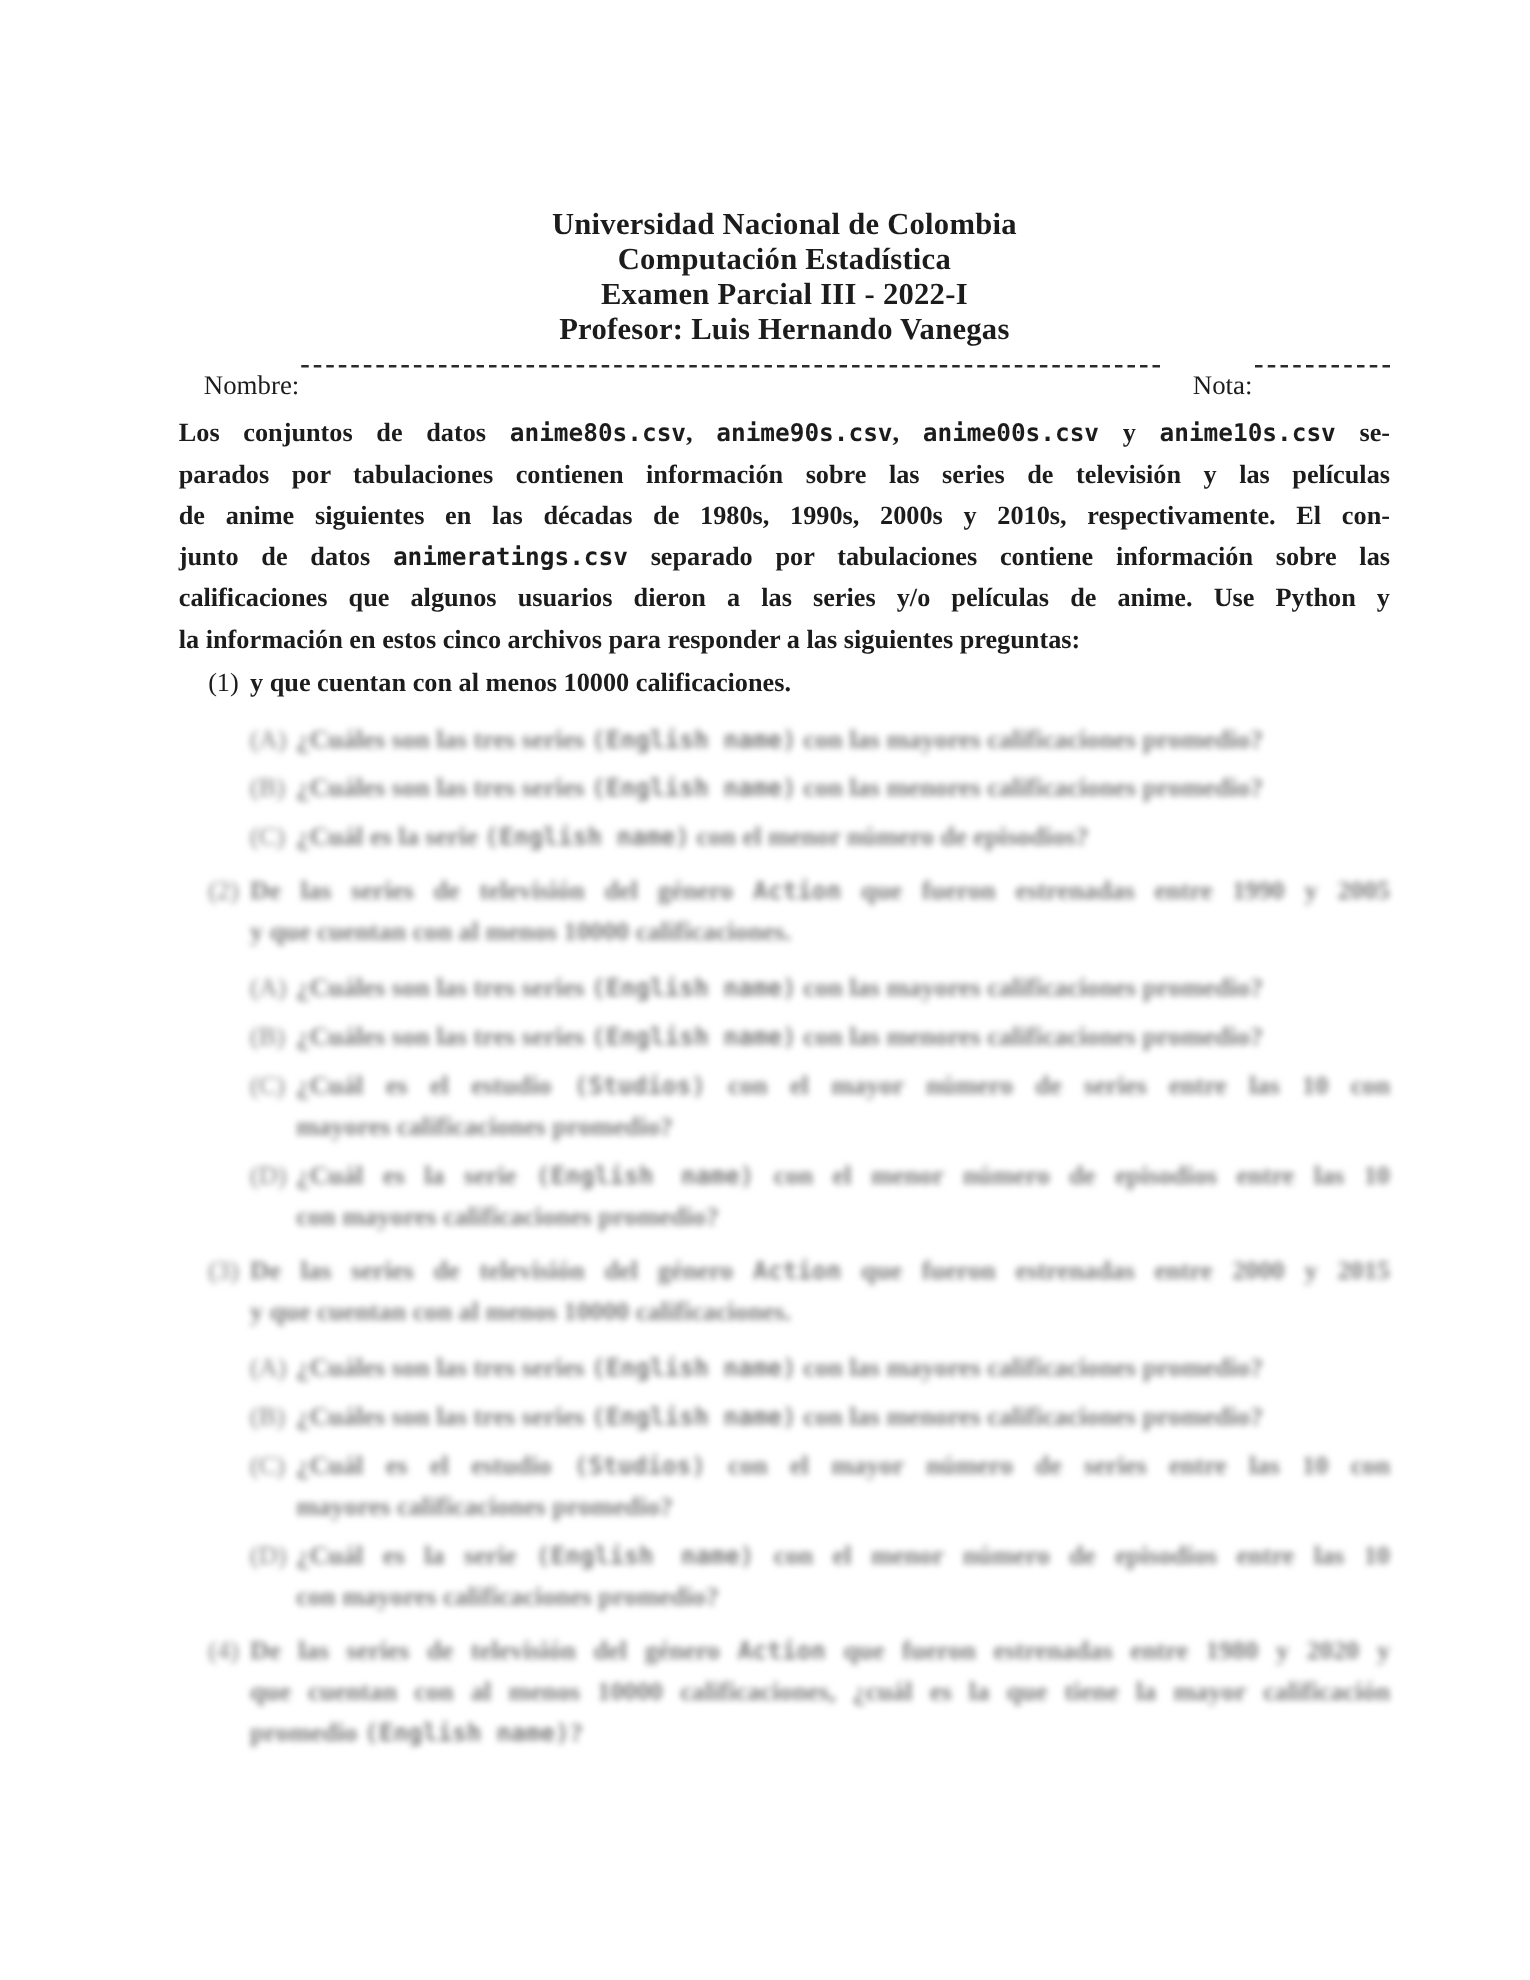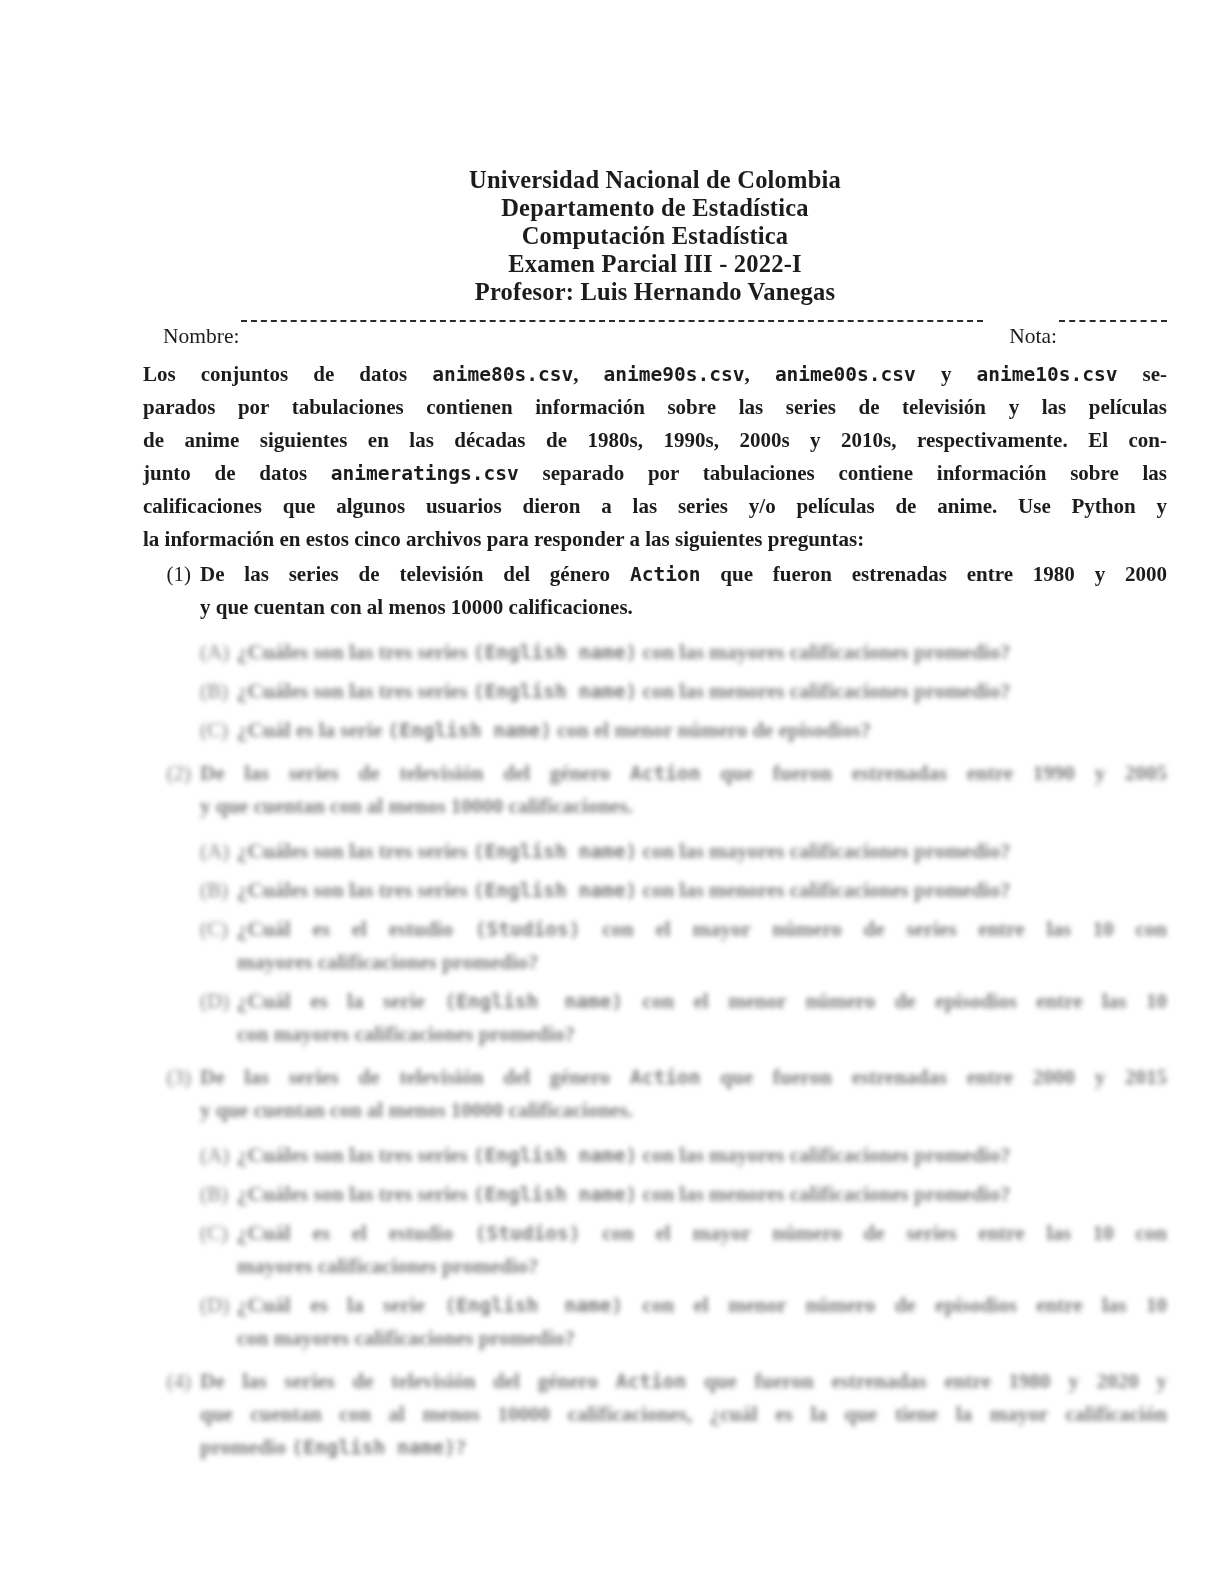--- a/index.html
+++ b/index.html
@@ -1,21 +1,21 @@
 <!DOCTYPE html>
 <html><head>
 <meta charset="utf-8">
 <style>
   html,body{margin:0;padding:0;background:#ffffff;}
   .page{
     width:1224px;height:1584px;box-sizing:border-box;position:relative;
     background:#ffffff;color:#1c1c1c;
     font-family:"Liberation Serif","DejaVu Serif",serif;
     font-size:21px;line-height:33px;
-    padding:166px 57px 0 143px;overflow:hidden;
+    padding:166px 112px 0 143px;overflow:hidden;
   }
   .hdr{text-align:center;font-weight:700;font-size:24.5px;line-height:28px;letter-spacing:.2px;}
   .name-row{display:flex;align-items:flex-start;margin-top:14px;padding-left:20px;height:36px;font-size:21.5px;}
   .dash{display:inline-block;height:0;border-bottom:2px dashed #2a2a2a;}
   .dash.fill{flex:1;margin-left:2px;margin-right:26px;}
   .dash.short{width:108px;margin-left:2px;}
   .intro{margin-top:2px;}
   .t-line{min-height:33px;font-weight:bold;}
   .jline{text-align:justify;text-align-last:justify;}
   .mono{font-family:"DejaVu Sans Mono","Liberation Mono",monospace;font-size:0.93em;}
@@ -31,21 +31,20 @@
   .sub-body{flex:1;min-width:0;}
   .blur{filter:blur(2.7px) opacity(0.72);color:#4a4a4a;}
 </style>
 </head>
 <body>
 
 <div class="page">
 
   <header>
     <div class="hdr">Universidad Nacional de Colombia</div>
-    <div class="hdr">Departamento de Estadística</div>
     <div class="hdr">Computación Estadística</div>
     <div class="hdr">Examen Parcial III - 2022-I</div>
     <div class="hdr">Profesor: Luis Hernando Vanegas</div>
   </header>
 
   <div class="name-row">
     <span>Nombre:</span>
       <span class="dash fill"></span>
       <span>Nota:</span>
       <span class="dash short"></span>
@@ -58,21 +57,20 @@
       <div class="t-line jline"><span>junto de datos </span><span class="mono">animeratings.csv</span><span> separado por tabulaciones contiene información sobre las</span></div>
       <div class="t-line jline"><span>calificaciones que algunos usuarios dieron a las series y/o películas de anime. Use Python y</span></div>
       <div class="t-line"><span>la información en estos cinco archivos para responder a las siguientes preguntas:</span></div>
     </div>
 
   <div id="questions">
       <div class="q">
         <div class="q-row">
           <span class="q-label">(1)</span>
           <div class="q-body">
-            <div class="t-line jline"><span>De las series de televisión del género </span><span class="mono">Action</span><span> que fueron estrenadas entre 1980 y 2000</span></div>
             <div class="t-line"><span>y que cuentan con al menos 10000 calificaciones.</span></div>
           </div>
         </div>
         <div class="subs">
           <div class="sub blur">
             <span class="sub-label">(A)</span>
             <div class="sub-body">
               <div class="t-line"><span>¿Cuáles son las tres series </span><span class="mono">(English name)</span><span> con las mayores calificaciones promedio?</span></div>
             </div>
           </div>

